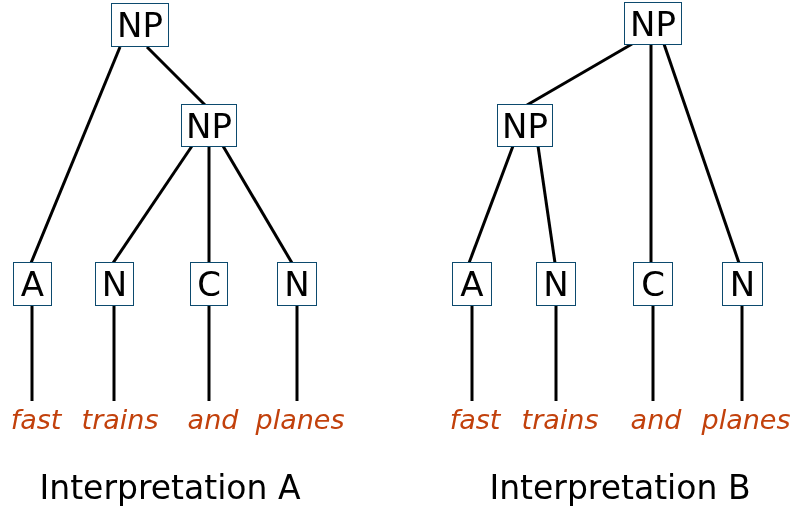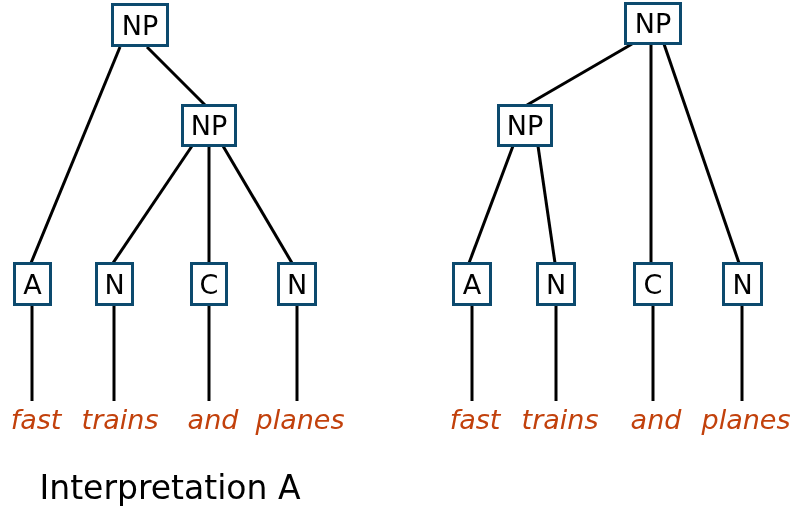--- a/index.html
+++ b/index.html
@@ -23,26 +23,26 @@
     width: 800px;
     height: 513px;
   }
   #edges line {
     stroke: #000000;
     stroke-width: 3;
   }
   .node {
     position: absolute;
     box-sizing: border-box;
-    border: 3px solid #0c4a6e;
+    border: 1px solid #0c4a6e;
     background: #ffffff;
     display: flex;
     align-items: center;
     justify-content: center;
-    font-size: 27px;
+    font-size: 34px;
     line-height: 1;
     color: #000000;
   }
   .word {
     position: absolute;
     transform: translateX(-50%);
     font-style: italic;
     font-size: 27px;
     white-space: nowrap;
     color: #c2410c;
@@ -102,14 +102,15 @@
   <div class="node" style="left:452px; top:262px; width:40px; height:44px;">A</div>
   <div class="node" style="left:536px; top:262px; width:40px; height:44px;">N</div>
   <div class="node" style="left:633px; top:262px; width:40px; height:44px;">C</div>
   <div class="node" style="left:722px; top:262px; width:41px; height:44px;">N</div>
 
   <div class="word" style="left:475px; top:404px;">fast</div>
   <div class="word" style="left:560px; top:404px;">trains</div>
   <div class="word" style="left:656px; top:404px;">and</div>
   <div class="word" style="left:746px; top:404px;">planes</div>
 
+  <div class="caption" style="left:620px; top:468px;">Interpretation B</div>
 
 </div>
 
 </body></html>

